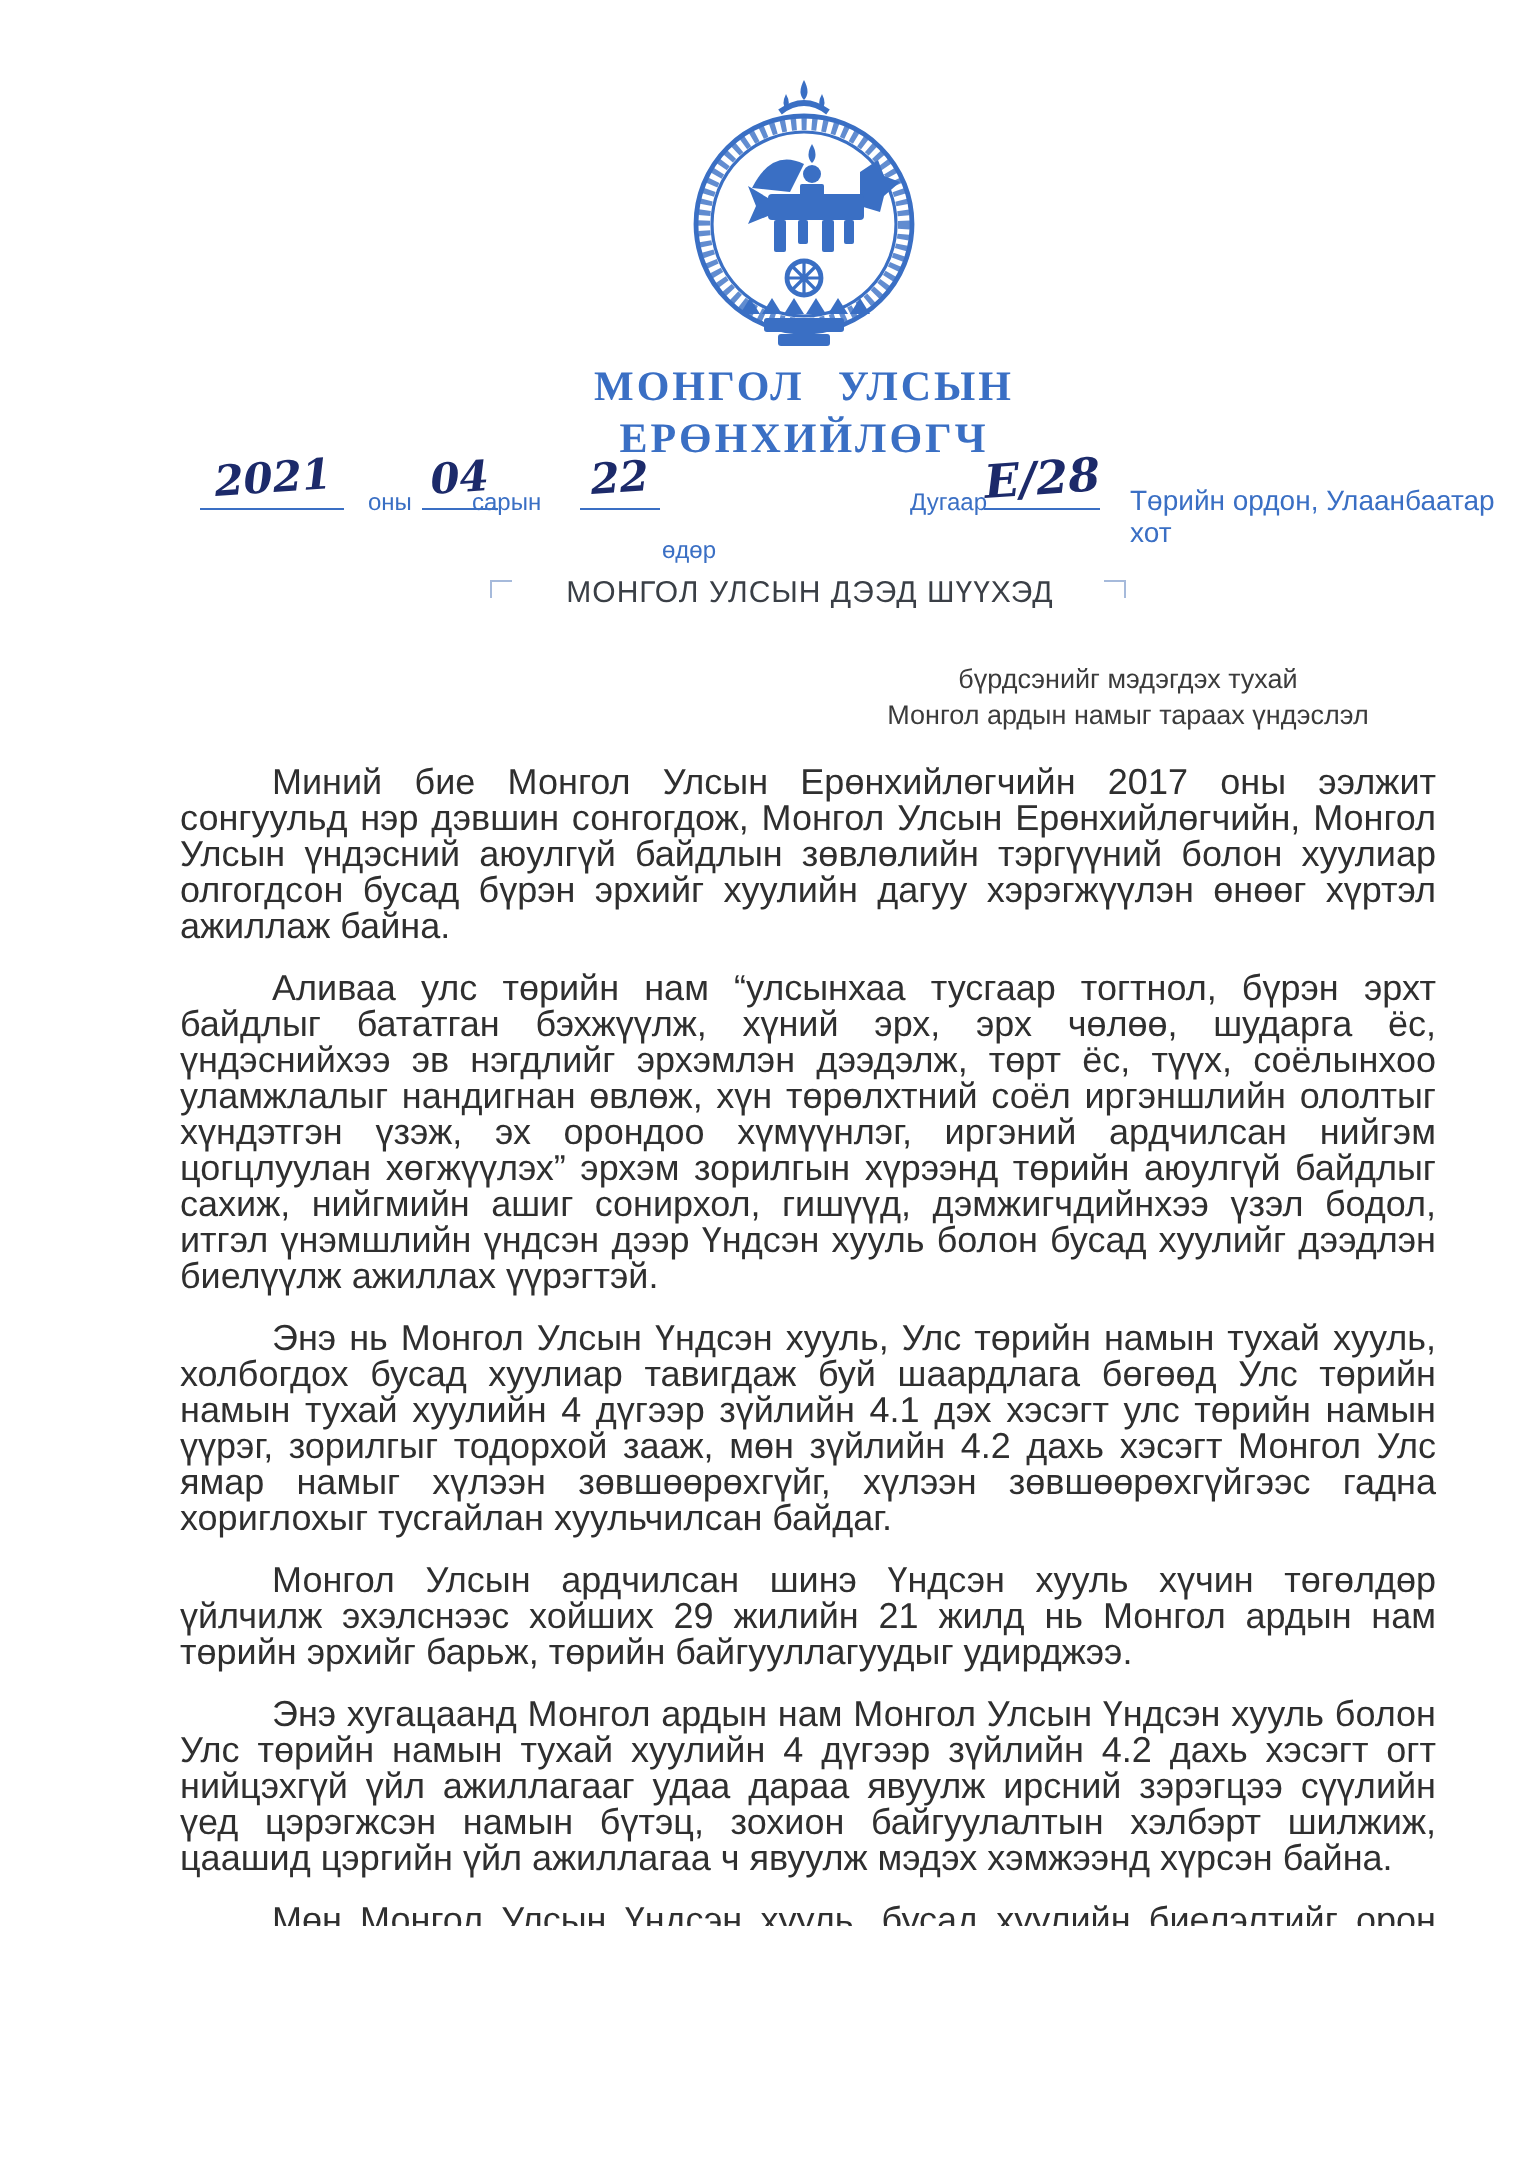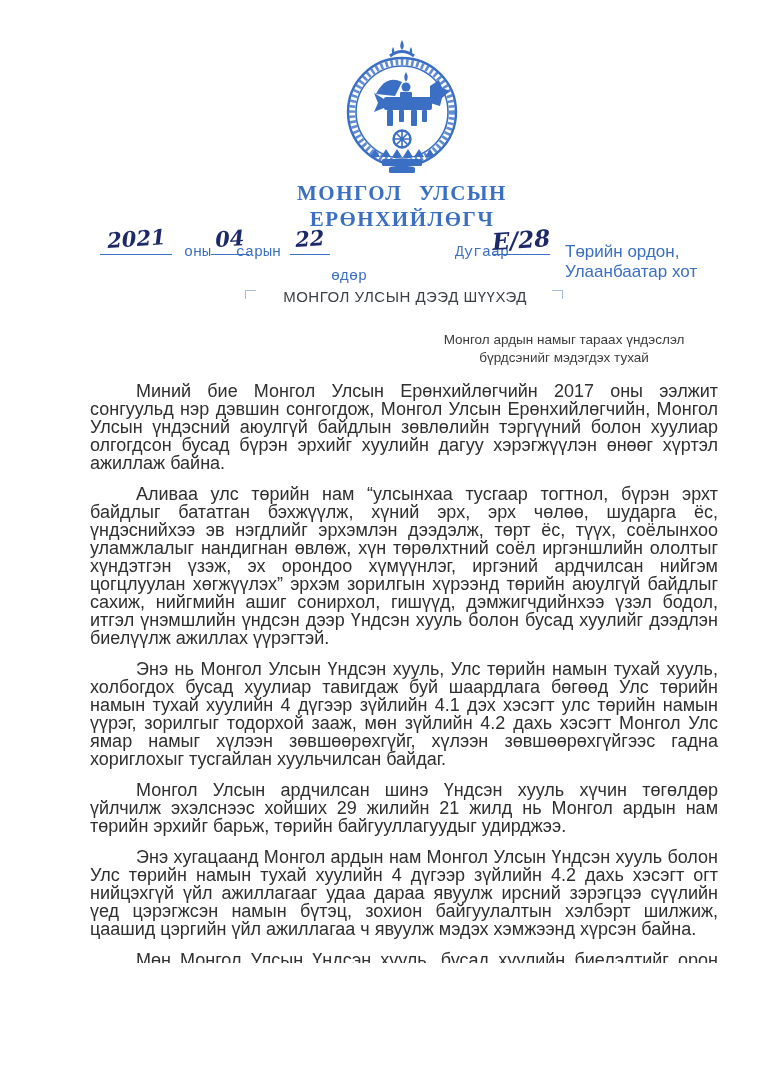--- a/index.html
+++ b/index.html
@@ -20,39 +20,39 @@
     font-weight:bold;
     font-size:21px; line-height:26px;
     letter-spacing:1.5px;
     color:var(--brand-blue,#3a6fc4);
   }
   .letterhead-title .l1 { word-spacing:10px; }
   
   .dateline { position:absolute; top:224px; left:0; width:770px; height:42px; }
   .dl-label {
     position:absolute; top:20px;
-    font-size:15px; color:var(--brand-blue,#3a6fc4);font-family:Liberation Mono, monospace;
+    font-size:12px; color:var(--brand-blue,#3a6fc4);
   }
   .dl-blank {
     position:absolute; top:0; height:30px;
     border-bottom:1.5px solid var(--brand-blue,#3a6fc4);
     text-align:center;
   }
   .hw {
     display:inline-block;
     font-family:"DejaVu Serif", serif;
     font-style:italic; font-weight:600;
     font-size:21px; color:var(--ink-blue,#1c2a6a);
     transform:rotate(-4deg) translateY(2px);
     white-space:nowrap;
   }
   .hw.big { font-size:23px; }
   .dl-place {
     position:absolute; top:18px; left:565px;
-    font-size:17px; color:var(--brand-blue,#3a6fc4);
+    font-size:14px; color:var(--brand-blue,#3a6fc4);
   }
   
   .recipient-row { position:absolute; top:288px; left:0; width:770px; height:24px;padding-left:26px; }
   .corner {
     position:absolute; top:2px; width:10px; height:8px;
   }
   .corner.left  { left:245px; border-top:1.5px solid #a6badb; border-left:1.5px solid #a6badb; }
   .corner.right { left:552px; border-top:1.5px solid #a6badb; border-right:1.5px solid #a6badb; }
   .recipient {
     position:absolute; left:240px; width:330px; text-align:center;
@@ -143,22 +143,22 @@
     <span class="dl-place">Төрийн ордон, Улаанбаатар хот</span>
   </div>
 
   <div class="recipient-row">
     <span class="corner left"></span>
     <span class="recipient">МОНГОЛ УЛСЫН ДЭЭД ШҮҮХЭД</span>
     <span class="corner right"></span>
   </div>
 
   <div class="subject">
+    <div>бүрдсэнийг мэдэгдэх тухай</div>
     <div>Монгол ардын намыг тараах үндэслэл</div>
-    <div>бүрдсэнийг мэдэгдэх тухай</div>
   </div>
 
   <div class="body-text">
     <p>Миний бие Монгол Улсын Ерөнхийлөгчийн 2017 оны ээлжит сонгуульд нэр дэвшин сонгогдож, Монгол Улсын Ерөнхийлөгчийн, Монгол Улсын үндэсний аюулгүй байдлын зөвлөлийн тэргүүний болон хуулиар олгогдсон бусад бүрэн эрхийг хуулийн дагуу хэрэгжүүлэн өнөөг хүртэл ажиллаж байна.</p>
     <p>Аливаа улс төрийн нам “улсынхаа тусгаар тогтнол, бүрэн эрхт байдлыг бататган бэхжүүлж, хүний эрх, эрх чөлөө, шударга ёс, үндэснийхээ эв нэгдлийг эрхэмлэн дээдэлж, төрт ёс, түүх, соёлынхоо уламжлалыг нандигнан өвлөж, хүн төрөлхтний соёл иргэншлийн ололтыг хүндэтгэн үзэж, эх орондоо хүмүүнлэг, иргэний ардчилсан нийгэм цогцлуулан хөгжүүлэх” эрхэм зорилгын хүрээнд төрийн аюулгүй байдлыг сахиж, нийгмийн ашиг сонирхол, гишүүд, дэмжигчдийнхээ үзэл бодол, итгэл үнэмшлийн үндсэн дээр Үндсэн хууль болон бусад хуулийг дээдлэн биелүүлж ажиллах үүрэгтэй.</p>
     <p>Энэ нь Монгол Улсын Үндсэн хууль, Улс төрийн намын тухай хууль, холбогдох бусад хуулиар тавигдаж буй шаардлага бөгөөд Улс төрийн намын тухай хуулийн 4 дүгээр зүйлийн 4.1 дэх хэсэгт улс төрийн намын үүрэг, зорилгыг тодорхой зааж, мөн зүйлийн 4.2 дахь хэсэгт Монгол Улс ямар намыг хүлээн зөвшөөрөхгүйг, хүлээн зөвшөөрөхгүйгээс гадна хориглохыг тусгайлан хуульчилсан байдаг.</p>
     <p>Монгол Улсын ардчилсан шинэ Үндсэн хууль хүчин төгөлдөр үйлчилж эхэлснээс хойших 29 жилийн 21 жилд нь Монгол ардын нам төрийн эрхийг барьж, төрийн байгууллагуудыг удирджээ.</p>
     <p>Энэ хугацаанд Монгол ардын нам Монгол Улсын Үндсэн хууль болон Улс төрийн намын тухай хуулийн 4 дүгээр зүйлийн 4.2 дахь хэсэгт огт нийцэхгүй үйл ажиллагааг удаа дараа явуулж ирсний зэрэгцээ сүүлийн үед цэрэгжсэн намын бүтэц, зохион байгуулалтын хэлбэрт шилжиж, цаашид цэргийн үйл ажиллагаа ч явуулж мэдэх хэмжээнд хүрсэн байна.</p>
     <p>Мөн Монгол Улсын Үндсэн хууль, бусад хуулийн биелэлтийг орон даяар зохион байгуулж хангах үндсэн үүрэгтэй Монгол Улсын Засгийн газар Монгол ардын намын</p>
   </div>

